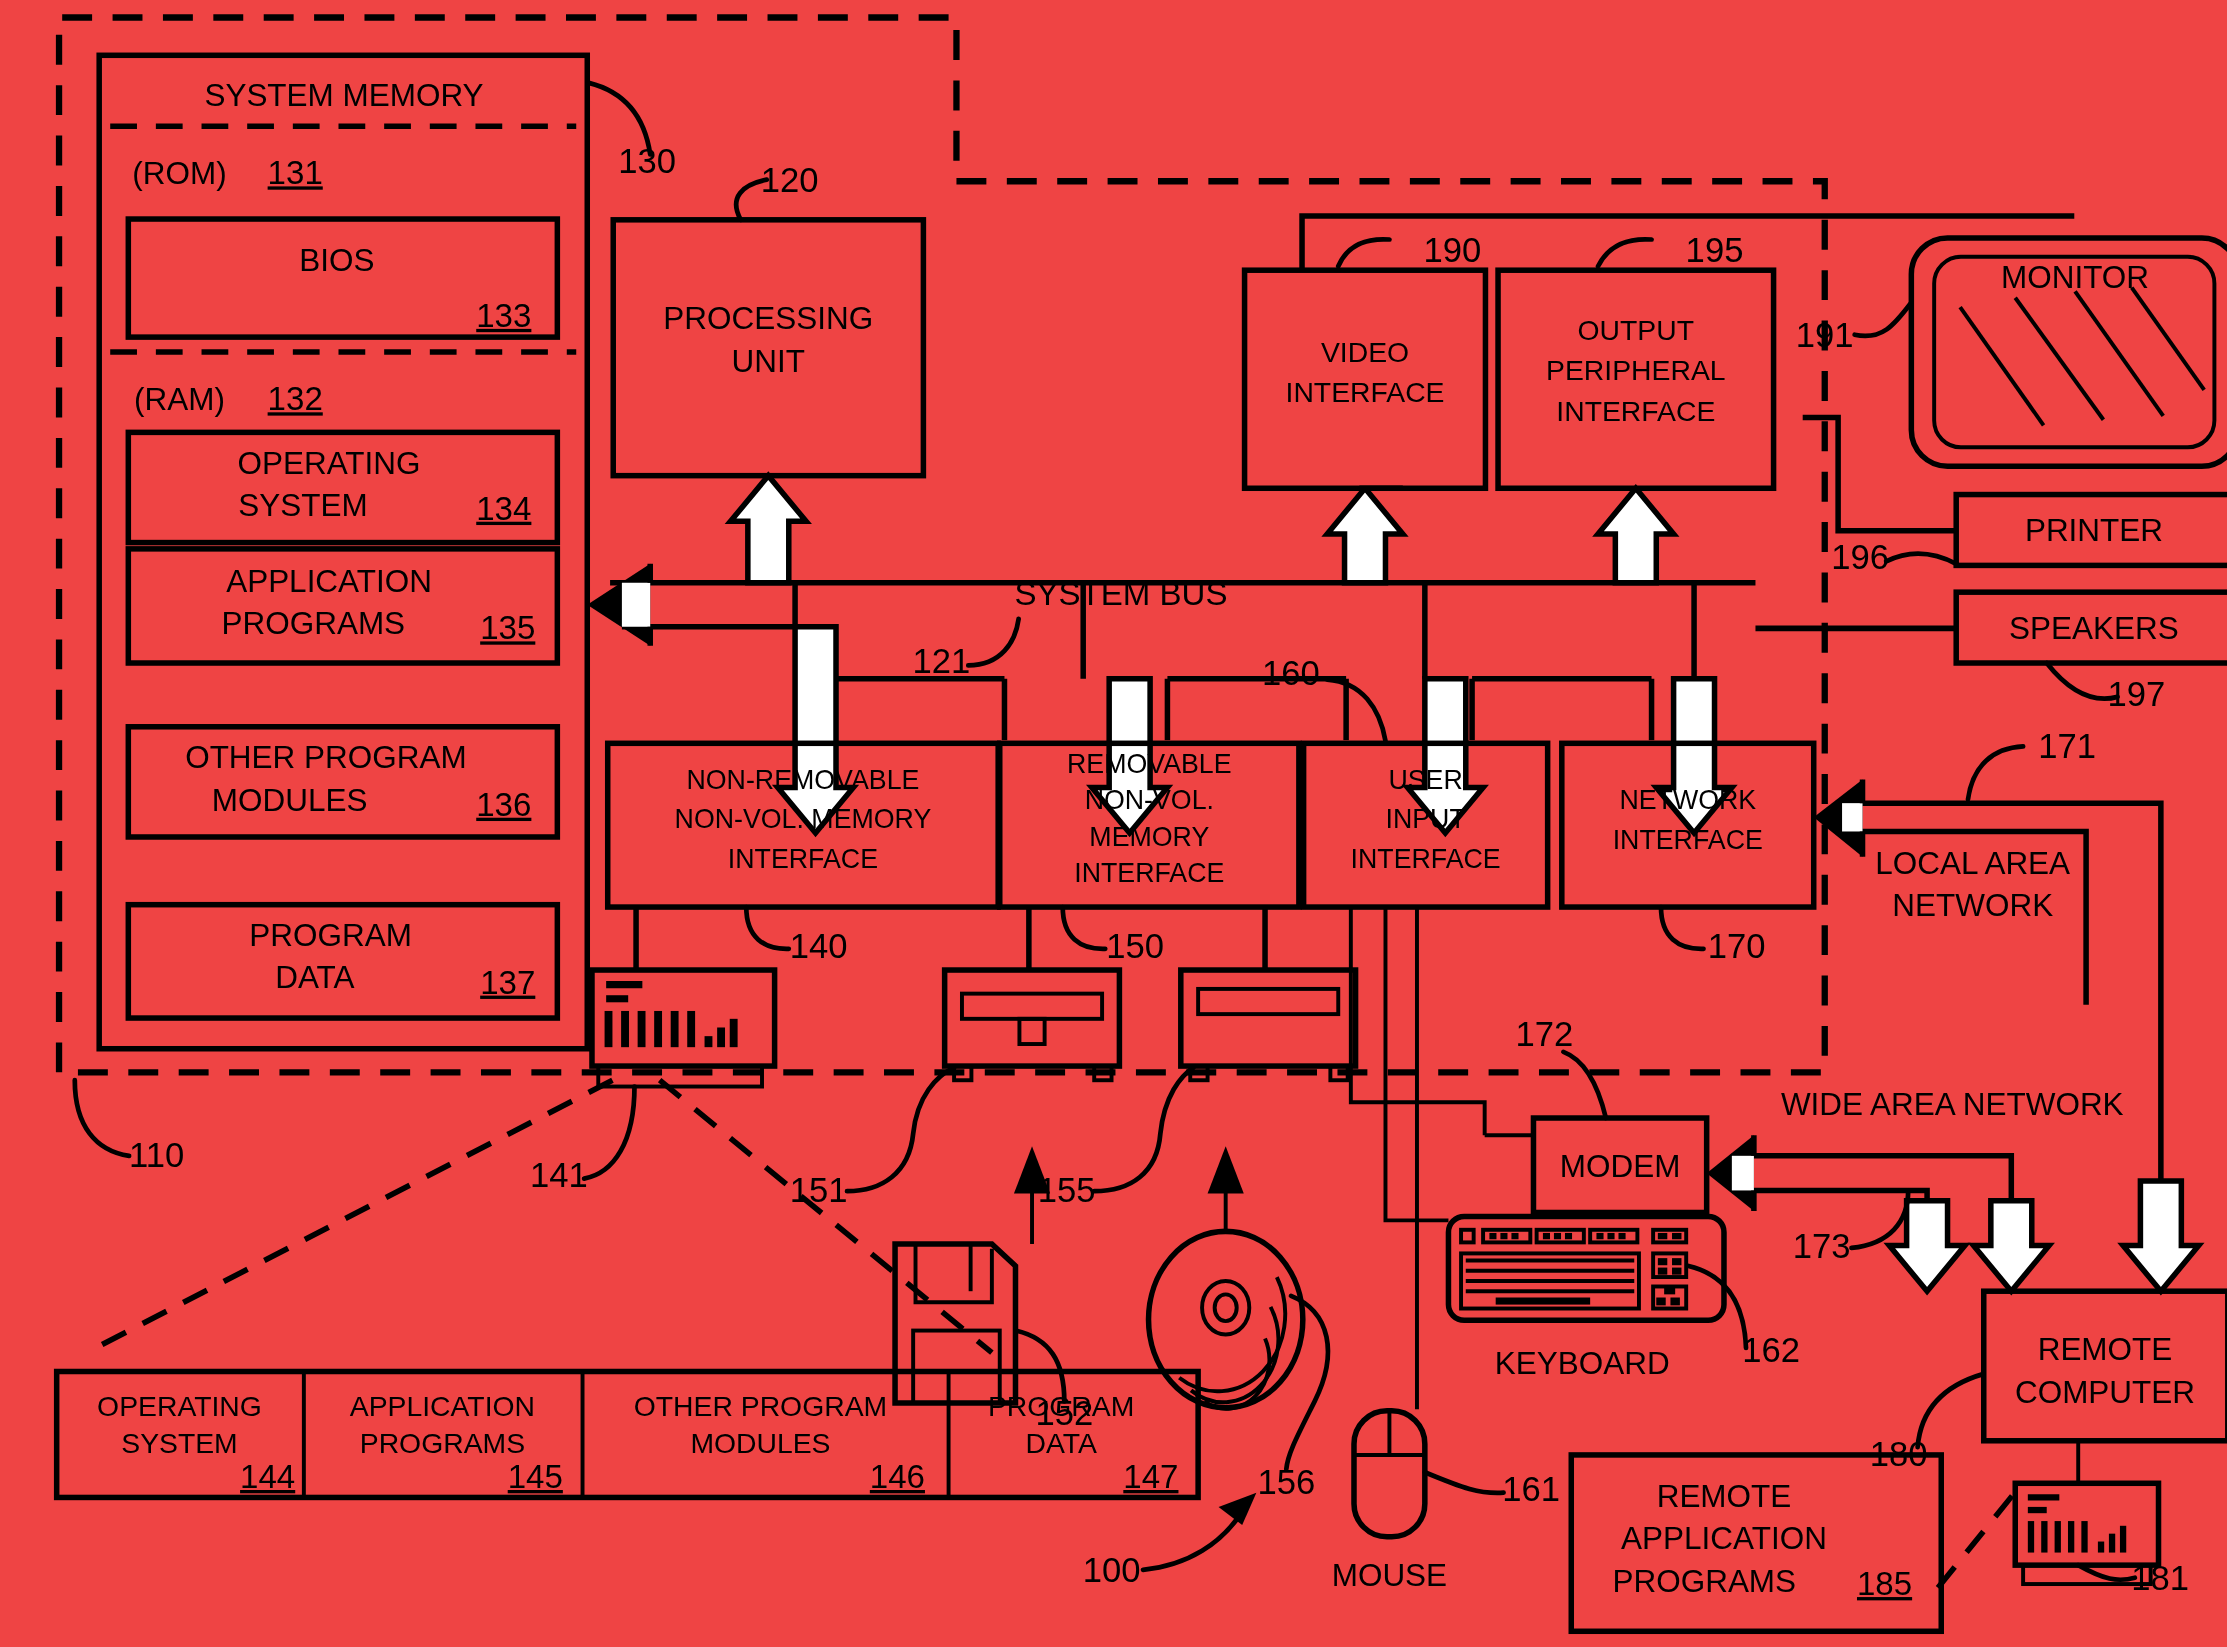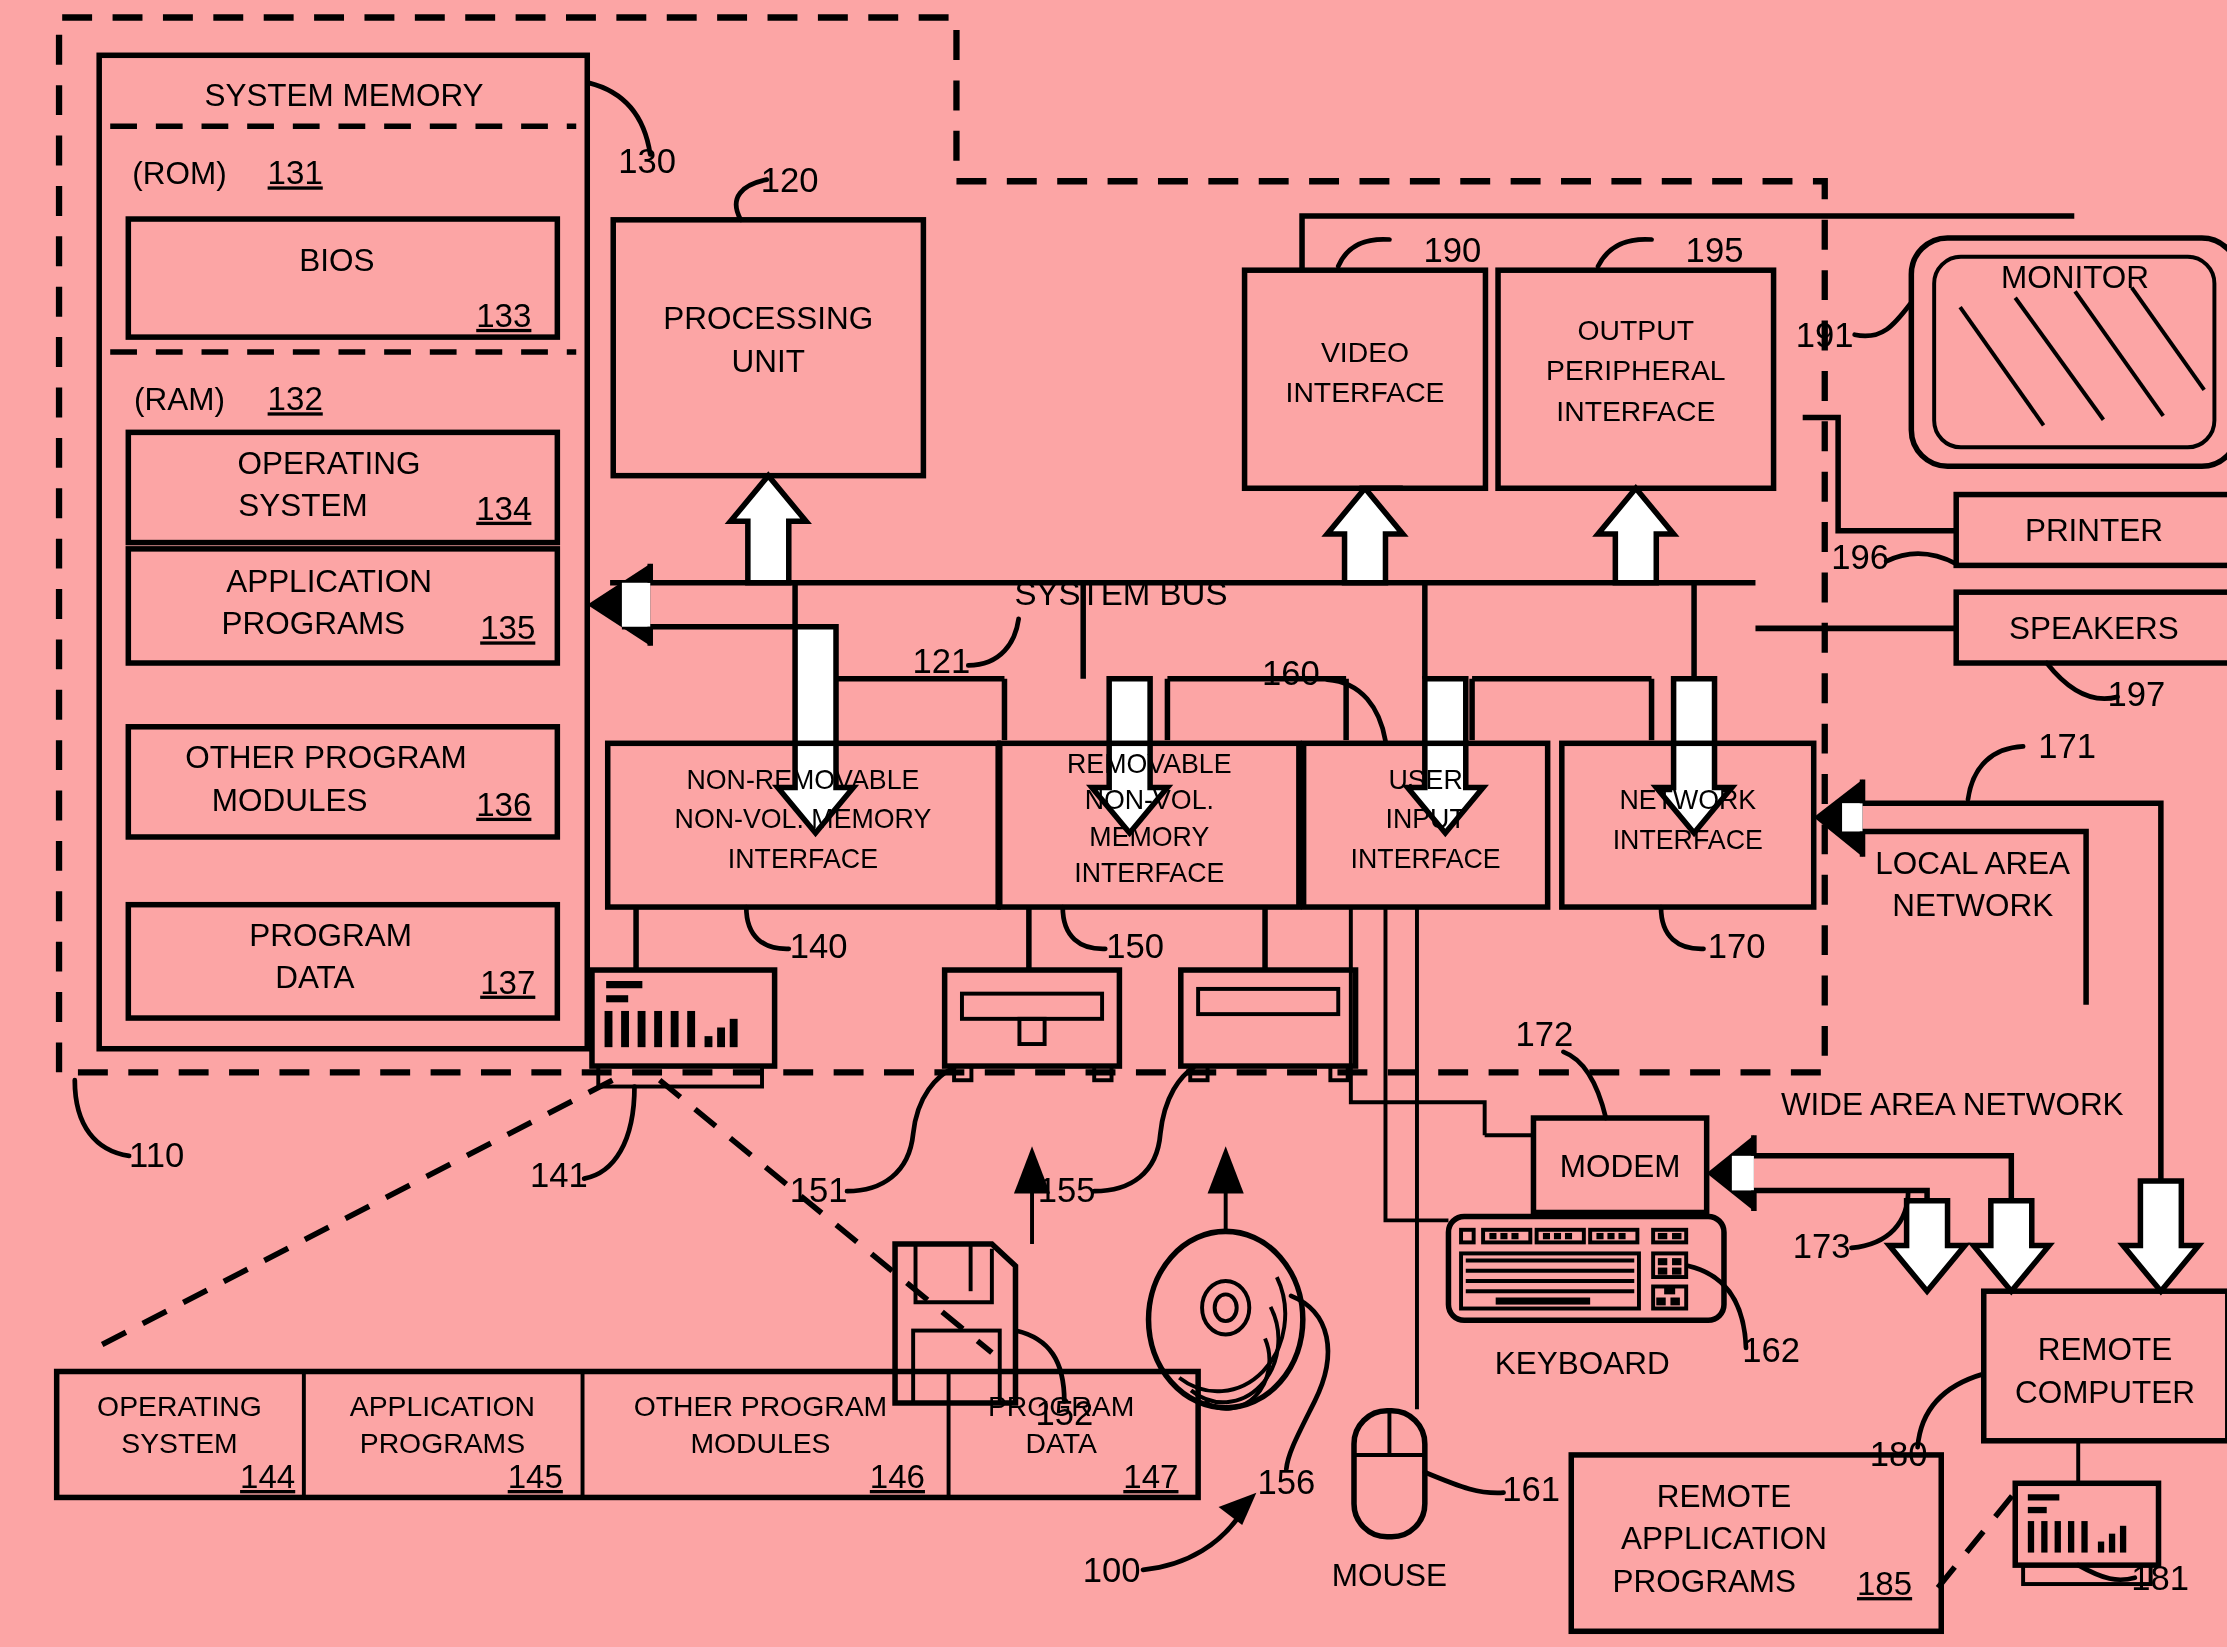--- a/index.html
+++ b/index.html
@@ -1,16 +1,16 @@
 <!DOCTYPE html>
 <html style="font-size:12.6px"><head>
 <meta charset="utf-8">
 <style>
   html,body{margin:0;padding:0;background:#fff;}
-  #root{position:relative;width:2227px;height:1648px;background:#fca5a5;
+  #root{position:relative;width:2227px;height:1648px;background:#ef4444;
         font-family:"Liberation Sans", sans-serif;}
   svg{position:absolute;left:0;top:0;width:2227px;height:1648px;}
   .bx{fill:none;stroke:#000;stroke-width:7;}
   .bx-thin{fill:none;stroke:#000;stroke-width:5;}
   .dash{fill:none;stroke:#000;stroke-width:8;stroke-dasharray:38 26;}
   .dash2{fill:none;stroke:#000;stroke-width:7;stroke-dasharray:34 24;}
   .ln{fill:none;stroke:#000;stroke-width:7;stroke-linecap:butt;}
   .ln5{fill:none;stroke:#000;stroke-width:5;}
   .lead{fill:none;stroke:#000;stroke-width:6;stroke-linecap:round;}
   .hollow{fill:#fff;stroke:#000;stroke-width:7;stroke-linejoin:miter;}

